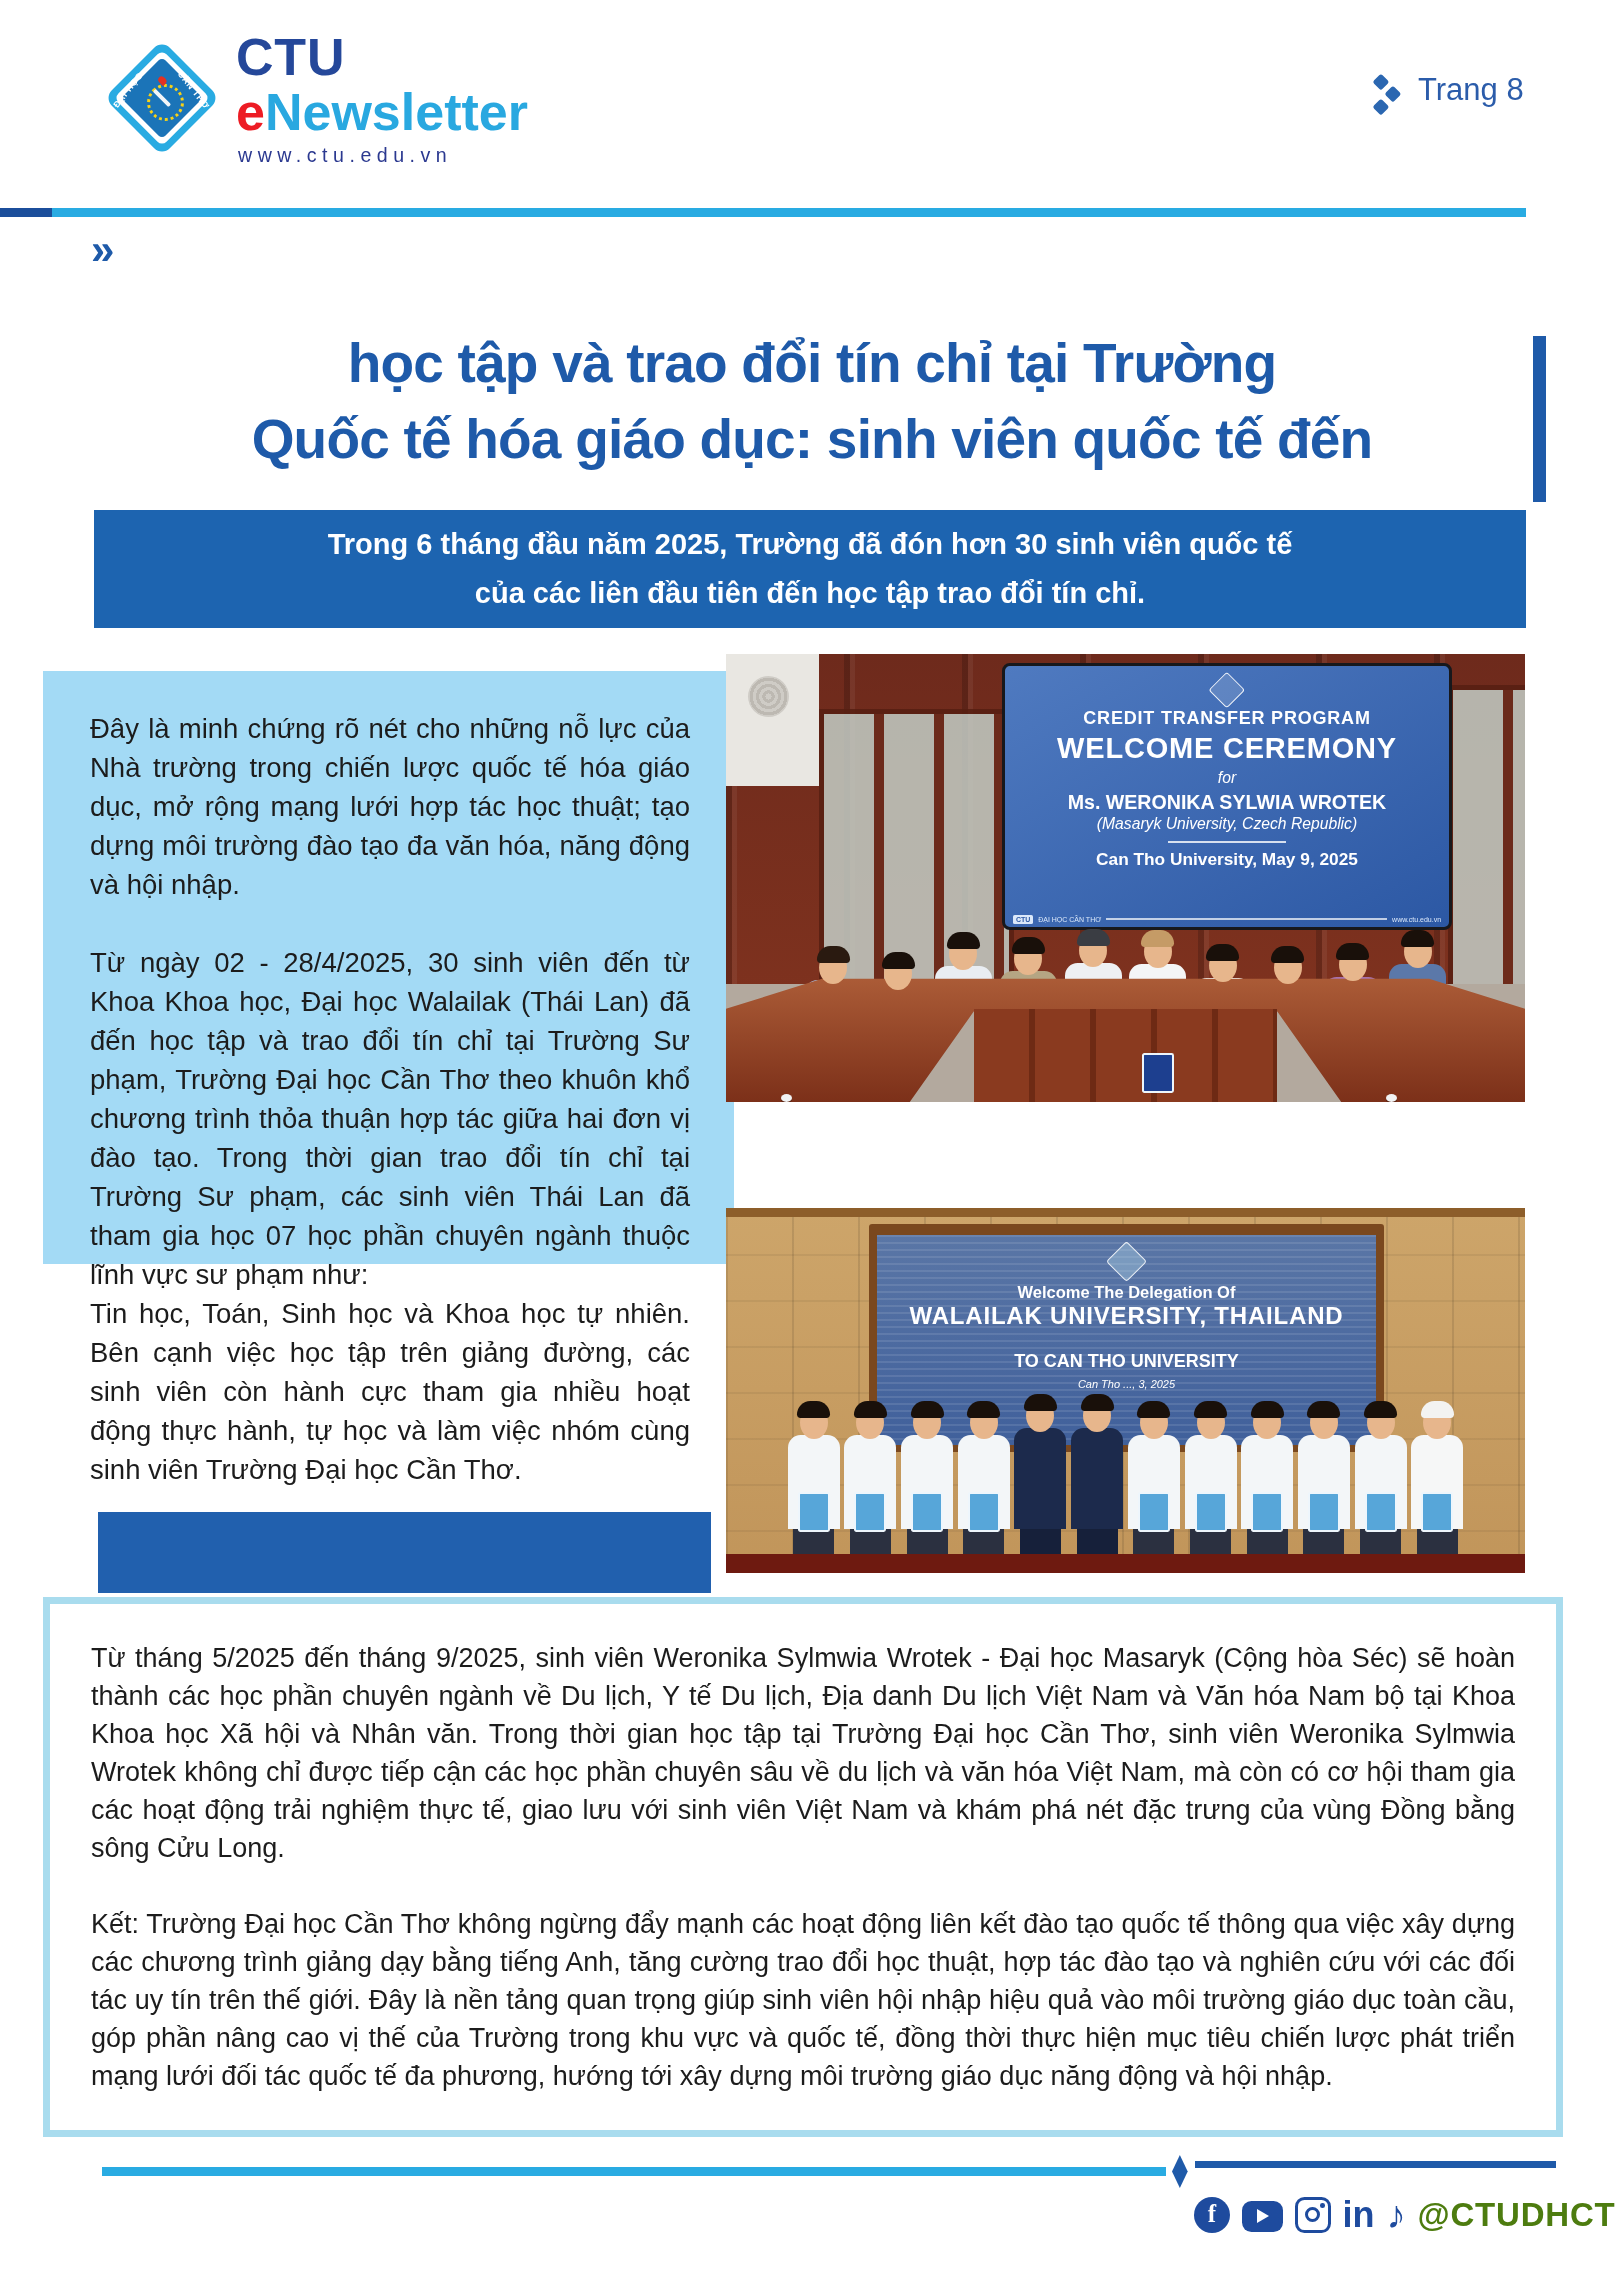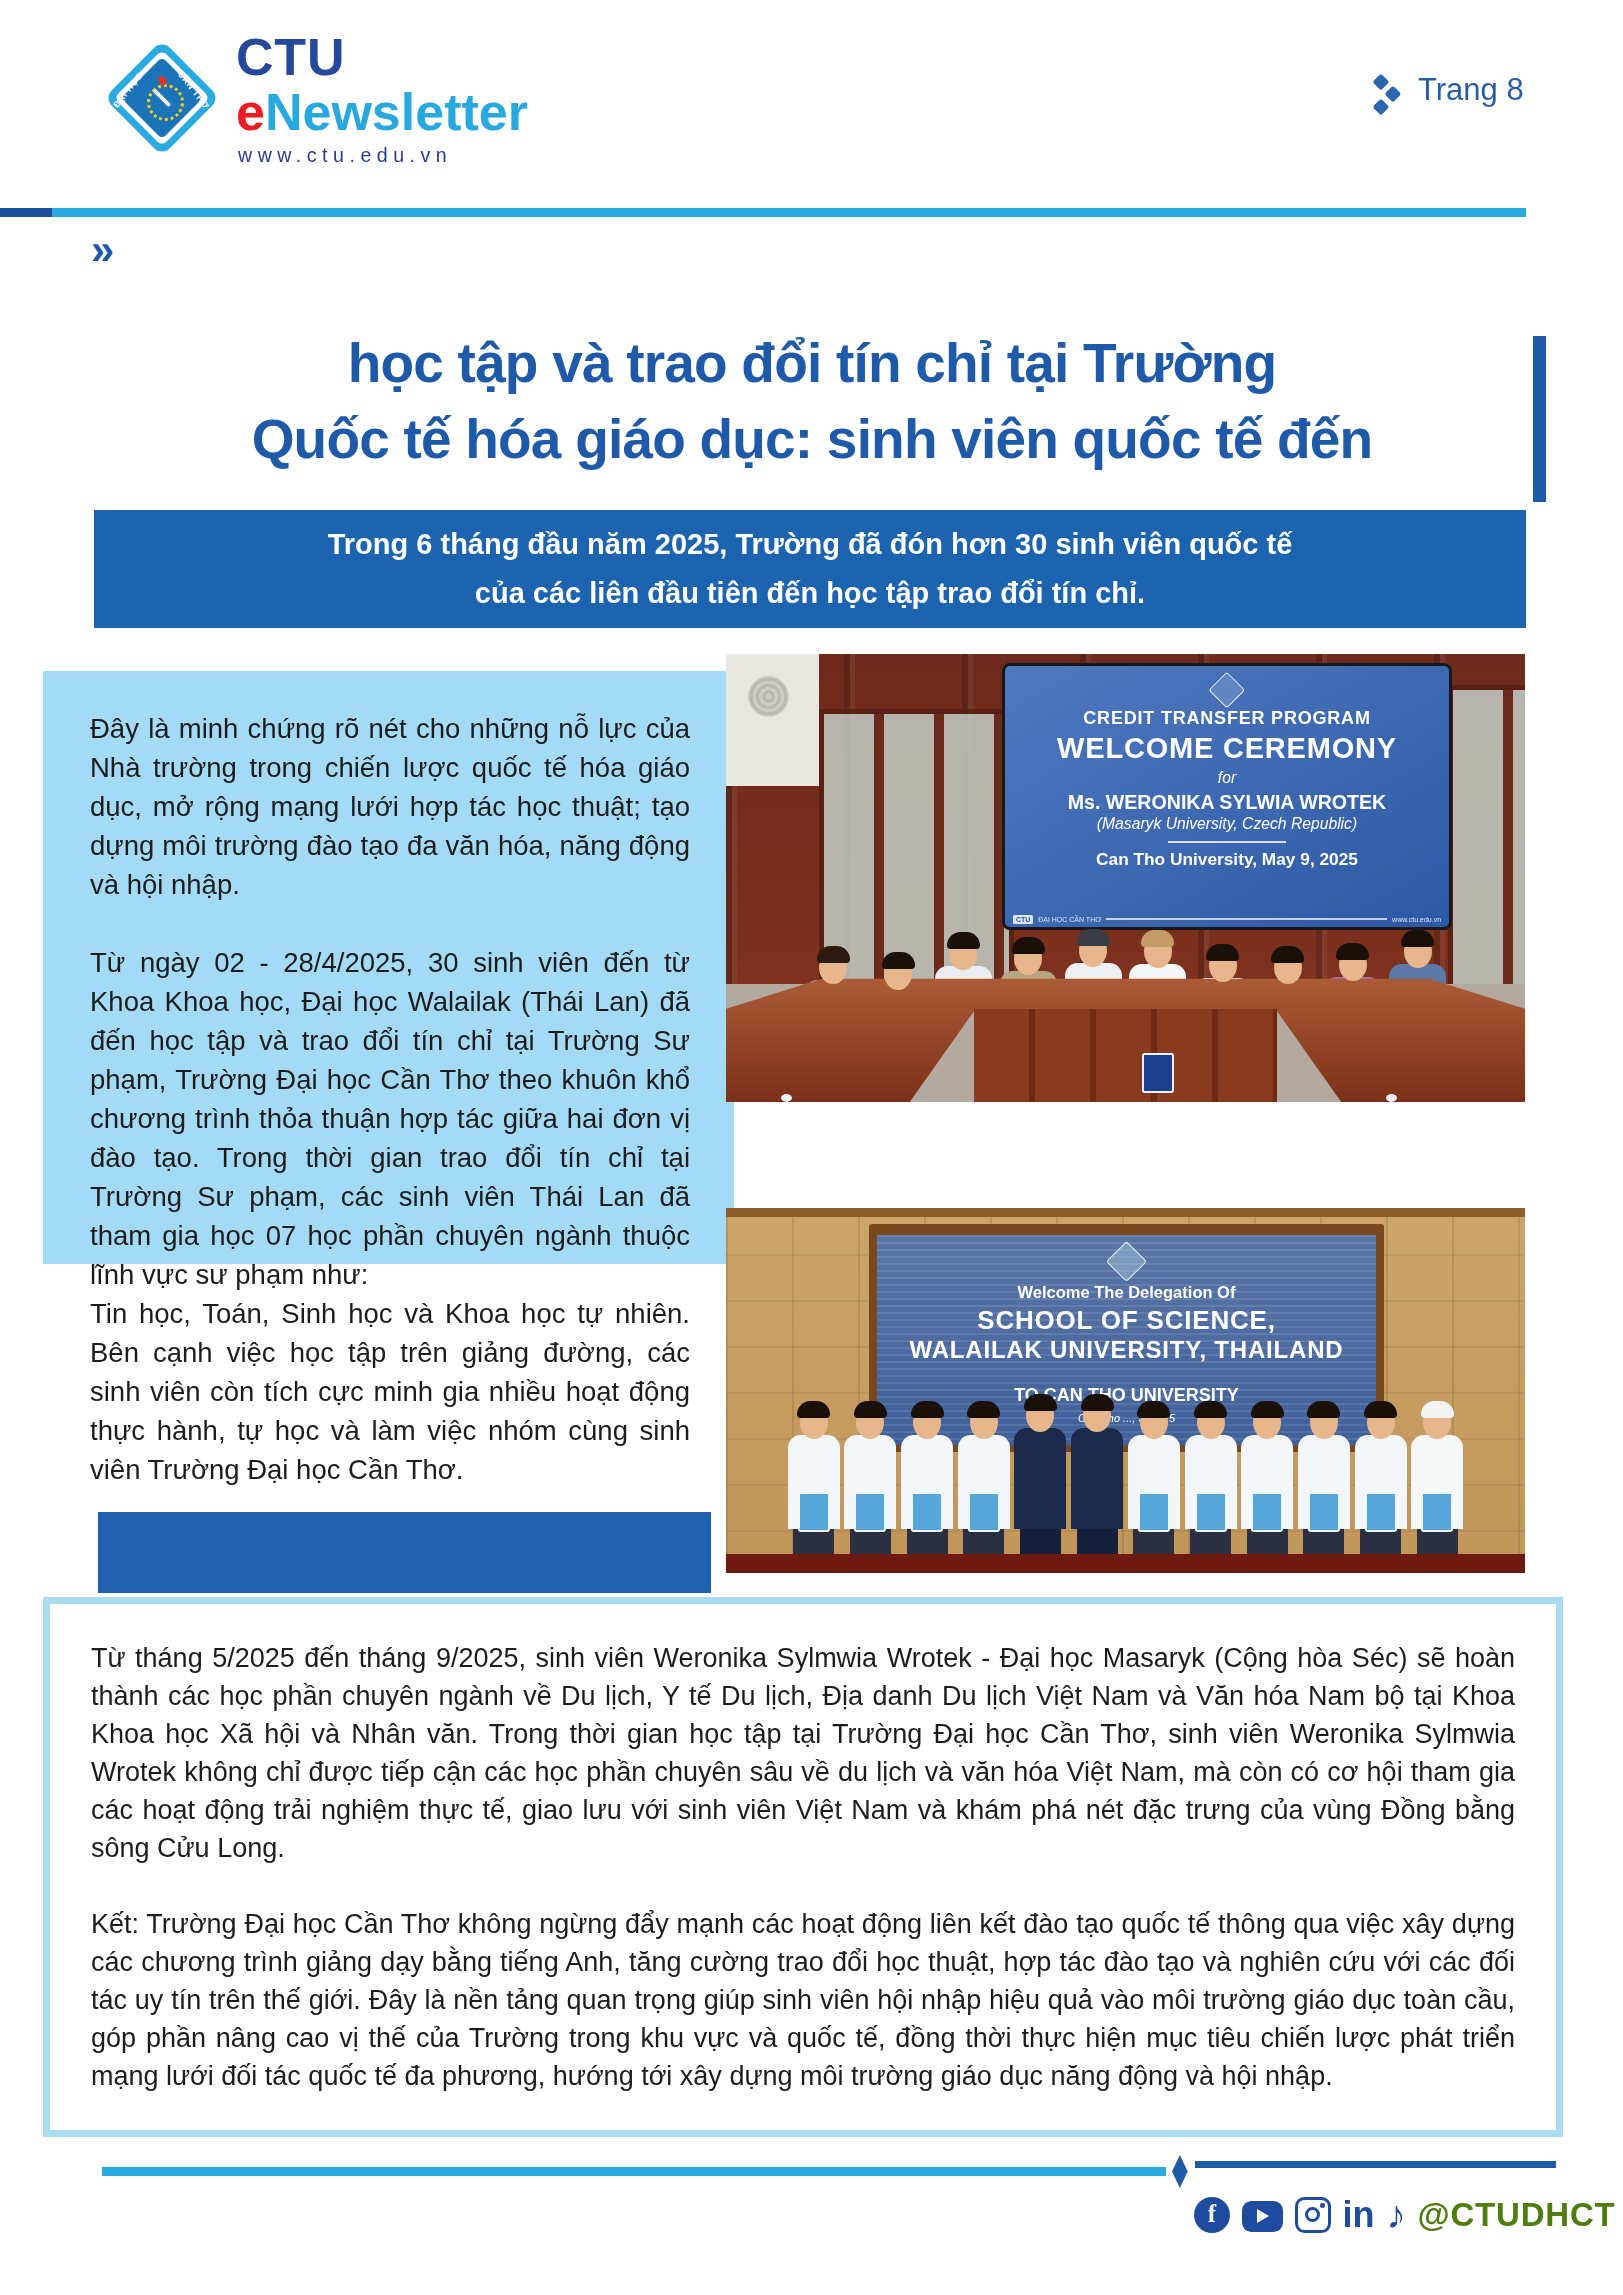--- a/index.html
+++ b/index.html
@@ -199,21 +199,21 @@
 
 <div class="abs" id="lead">
   <div>Trong 6 tháng đầu năm 2025, Trường đã đón hơn 30 sinh viên quốc tế</div>
   <div>của các liên đầu tiên đến học tập trao đổi tín chỉ.</div>
 </div>
 
 <div class="abs" id="left-panel"></div>
 <div class="abs" id="left-col">
   <p class="gap">Đây là minh chứng rõ nét cho những nỗ lực của Nhà trường trong chiến lược quốc tế hóa giáo dục, mở rộng mạng lưới hợp tác học thuật; tạo dựng môi trường đào tạo đa văn hóa, năng động và hội nhập.</p>
   <p>Từ ngày 02 - 28/4/2025, 30 sinh viên đến từ Khoa Khoa học, Đại học Walailak (Thái Lan) đã đến học tập và trao đổi tín chỉ tại Trường Sư phạm, Trường Đại học Cần Thơ theo khuôn khổ chương trình thỏa thuận hợp tác giữa hai đơn vị đào tạo. Trong thời gian trao đổi tín chỉ tại Trường Sư phạm, các sinh viên Thái Lan đã tham gia học 07 học phần chuyên ngành thuộc lĩnh vực sư phạm như:</p>
-  <p>Tin học, Toán, Sinh học và Khoa học tự nhiên. Bên cạnh việc học tập trên giảng đường, các sinh viên còn tích cực minh gia nhiều hoạt động thực hành, tự học và làm việc nhóm cùng sinh viên Trường Đại học Cần Thơ.</p>
+  <p>Tin học, Toán, Sinh học và Khoa học tự nhiên. Bên cạnh việc học tập trên giảng đường, các sinh viên còn hành cực tham gia nhiều hoạt động thực hành, tự học và làm việc nhóm cùng sinh viên Trường Đại học Cần Thơ.</p>
 </div>
 <div class="abs" id="accent-rect"></div>
 
 <div class="abs photo" id="photo1">
   <div class="p1-wood"></div>
   <div class="p1-wallwhite">
       <div class="p1-vent"></div>
     </div>
   <div class="p1-cab cabL"></div>
   <div class="p1-cab cabR"></div>
@@ -315,21 +315,20 @@
     </div>
 </div>
 
 <div class="abs photo" id="photo2">
   <div class="p2-wall"></div>
   <div class="p2-beam"></div>
   <div class="p2-frame">
     <div class="p2-screen">
       <div class="s2-logo"></div>
       <div class="s2l1">Welcome The Delegation Of</div>
-      <div class="s2l2">SCHOOL OF SCIENCE,</div>
       <div class="s2l3">WALAILAK UNIVERSITY, THAILAND</div>
       <div class="s2l4">TO CAN THO UNIVERSITY</div>
       <div class="s2l5">Can Tho ..., 3, 2025</div>
     </div>
   </div>
   <div class="people-row" id="p2-people">
       <div class="person">
         <div class="p-hair" style="background:#19100a"></div>
         <div class="p-head"></div>
         <div class="p-torso" style="background:#f3f6f8;width:52px;height:94px"></div>

